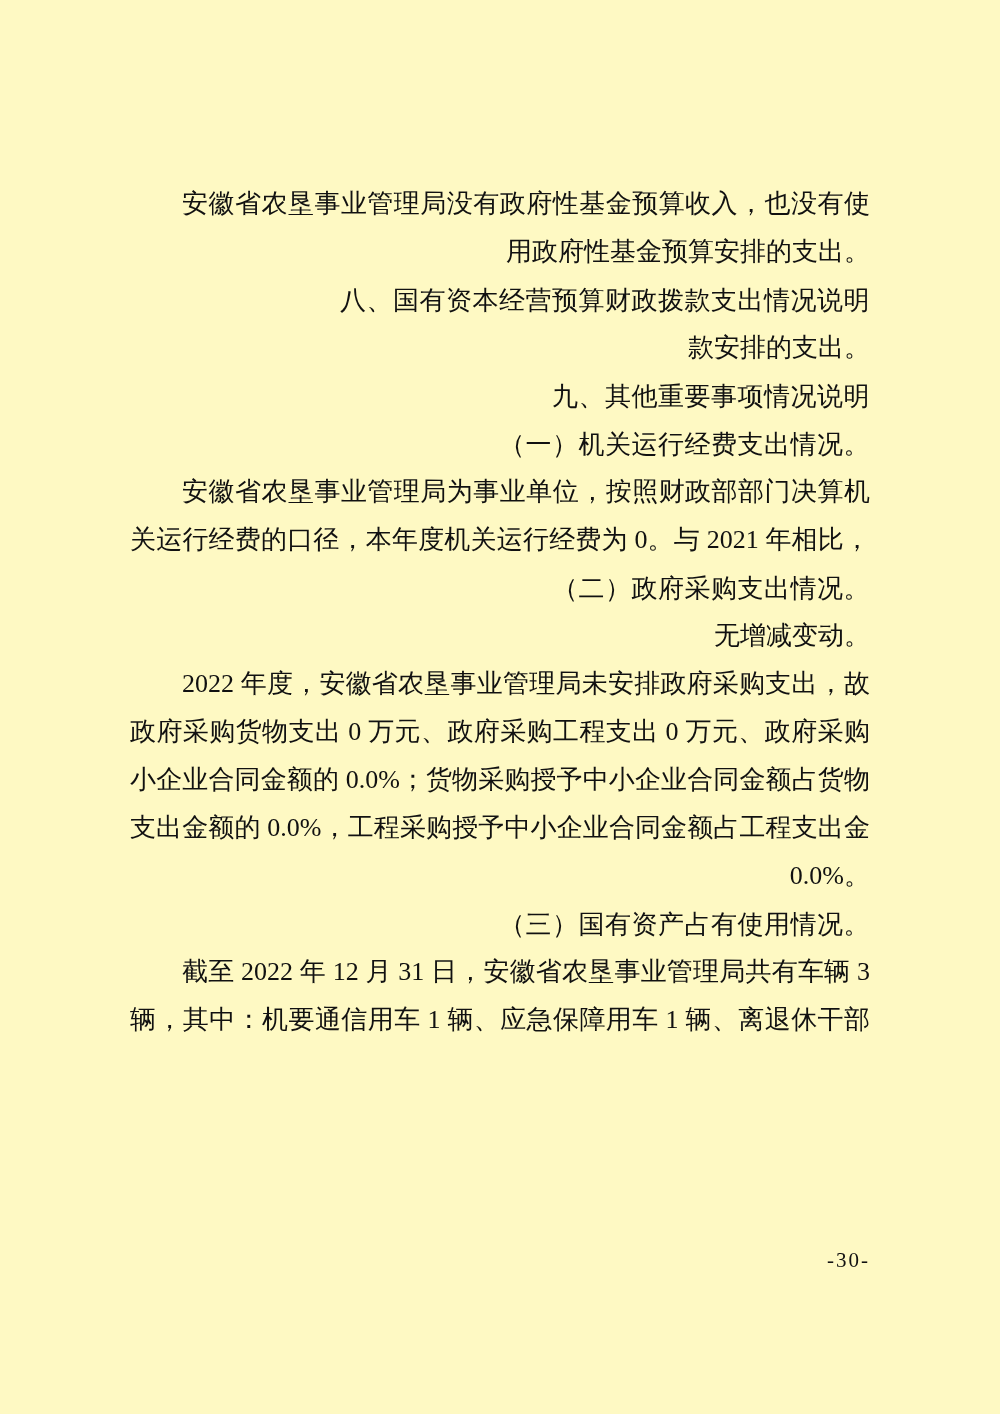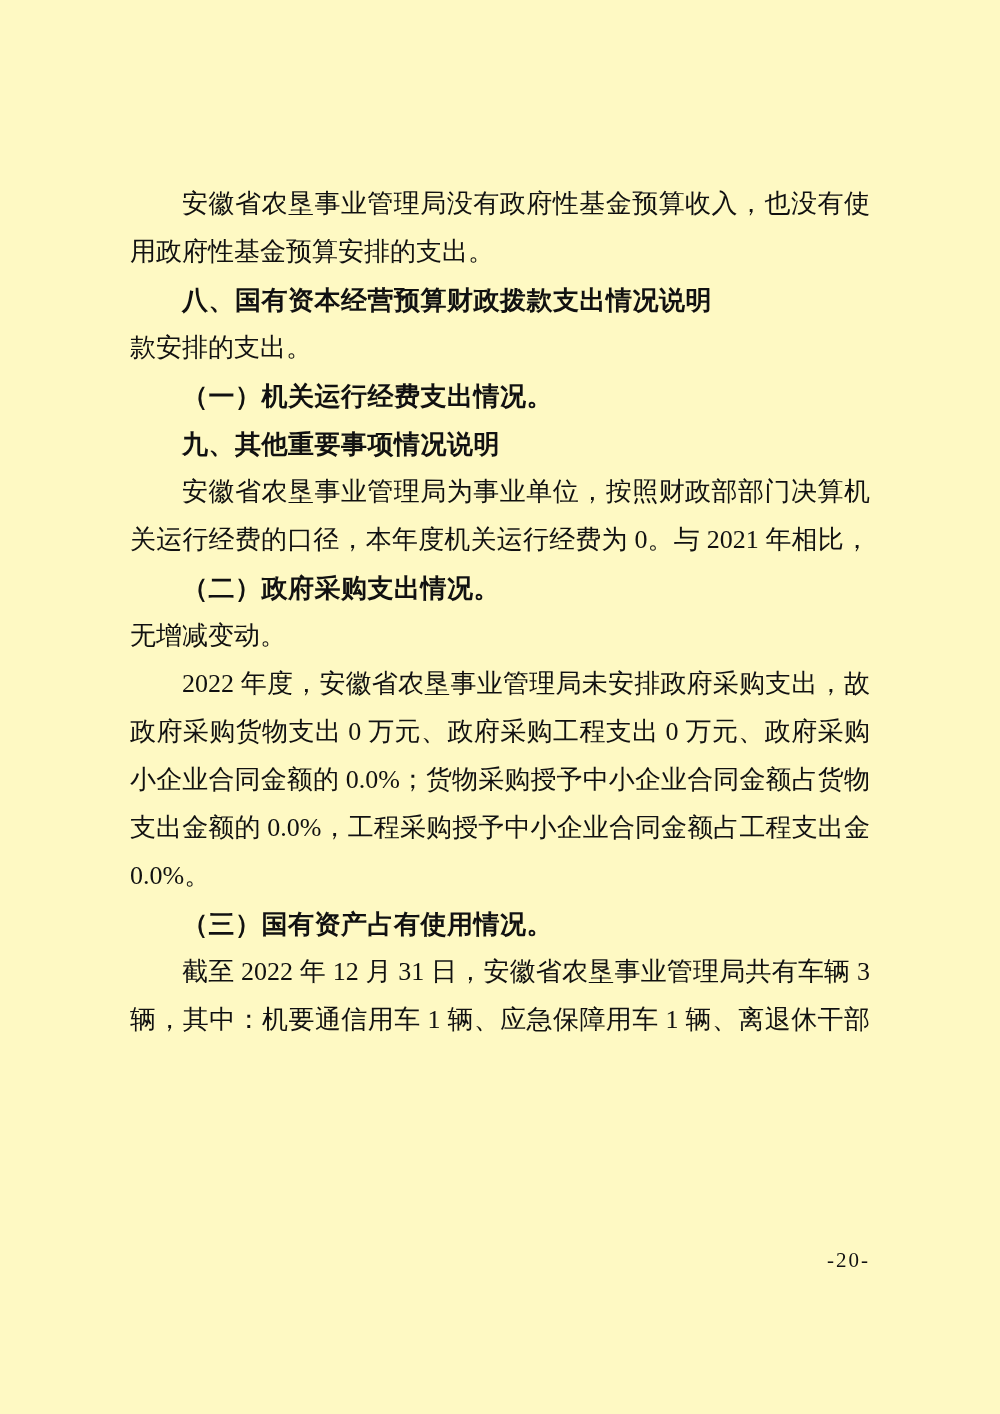--- a/index.html
+++ b/index.html
@@ -20,29 +20,29 @@
   .content {
     position: absolute;
     left: 130px;
     top: 180px;
     width: 740px;
   }
   .line {
     height: 48px;
     line-height: 48px;
     font-size: 26px;
-    text-align: left;
+    text-align: right;
     white-space: normal;
   }
   .indent {
     text-indent: 52px;
   }
   .h {
     font-family: "Liberation Sans", "DejaVu Sans", sans-serif;
-    font-weight: bold;
+    font-weight: normal;
     letter-spacing: 0.5px;
   }
   .jl {
     text-align: justify;
     text-align-last: justify;
     text-justify: inter-character;
   }
   .page-number {
     position: absolute;
     top: 1246px;
@@ -55,29 +55,29 @@
 </style>
 </head>
 <body>
 
 <div class="page">
   <div class="content">
     <div class="line indent jl">安徽省农垦事业管理局没有政府性基金预算收入，也没有使</div>
     <div class="line">用政府性基金预算安排的支出。</div>
     <div class="line h indent">八、国有资本经营预算财政拨款支出情况说明</div>
     <div class="line">款安排的支出。</div>
+    <div class="line h indent">九、其他重要事项情况说明</div>
     <div class="line h indent">（一）机关运行经费支出情况。</div>
-    <div class="line h indent">九、其他重要事项情况说明</div>
     <div class="line indent jl">安徽省农垦事业管理局为事业单位，按照财政部部门决算机</div>
     <div class="line jl">关运行经费的口径，本年度机关运行经费为 0。与 2021 年相比，</div>
     <div class="line h indent">（二）政府采购支出情况。</div>
     <div class="line">无增减变动。</div>
     <div class="line indent jl">2022 年度，安徽省农垦事业管理局未安排政府采购支出，故</div>
     <div class="line jl">政府采购货物支出 0 万元、政府采购工程支出 0 万元、政府采购</div>
     <div class="line jl">小企业合同金额的 0.0%；货物采购授予中小企业合同金额占货物</div>
     <div class="line jl">支出金额的 0.0%，工程采购授予中小企业合同金额占工程支出金</div>
     <div class="line">0.0%。</div>
     <div class="line h indent">（三）国有资产占有使用情况。</div>
     <div class="line indent jl">截至 2022 年 12 月 31 日，安徽省农垦事业管理局共有车辆 3</div>
     <div class="line jl">辆，其中：机要通信用车 1 辆、应急保障用车 1 辆、离退休干部</div>
   </div>
-  <div class="page-number">-20-</div>
+  <div class="page-number">-30-</div>
 </div>
 
 </body></html>

